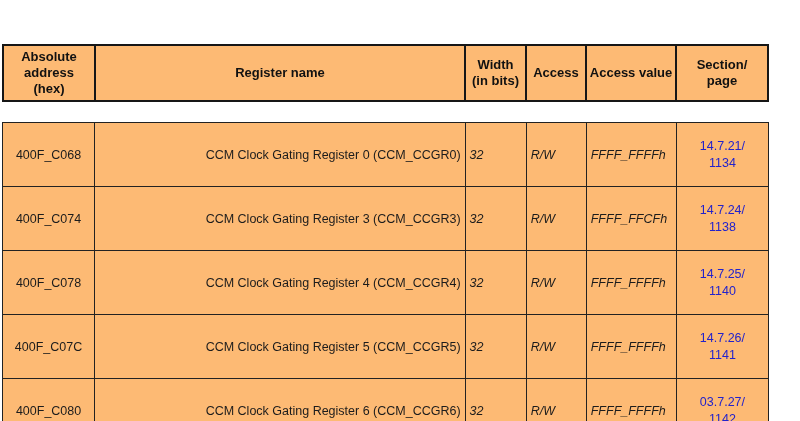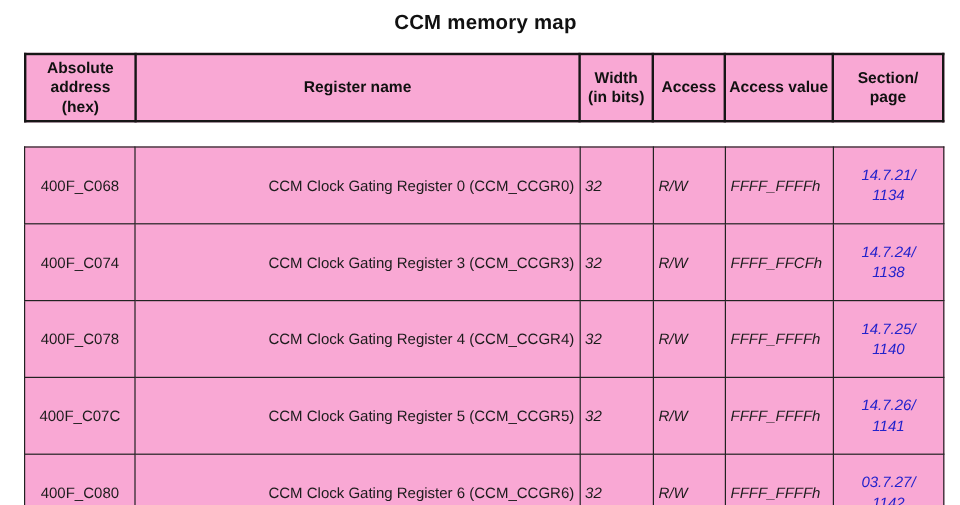--- a/index.html
+++ b/index.html
@@ -6,55 +6,54 @@
   body{
     width:800px;height:421px;overflow:hidden;
     font-family:"Liberation Sans",sans-serif;
     color:#1c1c1c;
   }
   .page{position:relative;width:800px;height:421px;background:#fff;}
   .doc-title{
     position:absolute;top:9px;left:21px;width:767px;
     text-align:center;font-size:17px;font-weight:bold;letter-spacing:.2px;color:#111;
   }
-  table{border-collapse:collapse;table-layout:fixed;position:absolute;left:20px;background:#f9a8d4;}
+  table{border-collapse:collapse;table-layout:fixed;position:absolute;left:2px;background:#fdba74;}
   col.c1{width:92px}col.c2{width:370px}col.c3{width:61px}
   col.c4{width:60px}col.c5{width:90px}col.c6{width:92px}
 
   table.hdr{top:44px;width:767px;}
   .hdr th{
     border:2px solid #161616;height:54px;vertical-align:middle;text-align:center;
     font-size:13px;font-weight:bold;line-height:1.25;padding:0 2px;
     white-space:pre-line;color:#111;
   }
   table.data{top:122px;width:767px;}
   .data td{
     border:1px solid #222;height:39px;vertical-align:middle;
     font-size:12.5px;padding:12px 4px;color:#1c1c1c;
   }
   .c-addr{text-align:center;}
   .c-reg{text-align:right;padding-left:6px !important;}
   .c-w,.c-acc,.c-rst{text-align:left;font-style:italic;}
-  .c-sec{text-align:center;padding:0 !important;font-style:italic;}
+  .c-sec{text-align:center;padding:0 !important;}
   .sec-link{
     display:inline-block;color:#2222cc;white-space:pre-line;line-height:1.3;
     font-size:12.5px;cursor:pointer;
   }
   .stub{position:absolute;left:20px;width:767px;overflow:visible;}
   .stub i{position:absolute;top:0;background:#161616;display:block;}
   .stub-h{top:102px;height:6px;}
   .stub-b{top:403px;height:5px;}
   .stub-b i{background:#222;}
 </style>
 </head>
 <body>
 
 <div class="page">
 
-  <div class="doc-title">CCM memory map</div>
 
   <table class="hdr">
     <colgroup>
         <col class="c1">
         <col class="c2">
         <col class="c3">
         <col class="c4">
         <col class="c5">
         <col class="c6">
       </colgroup>

